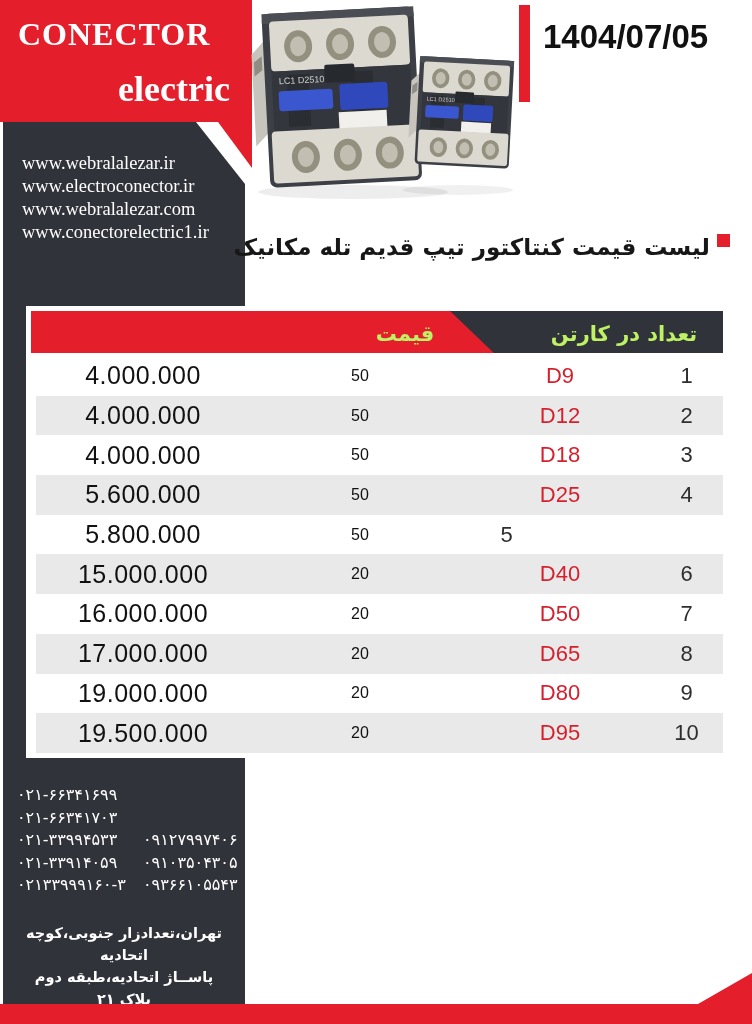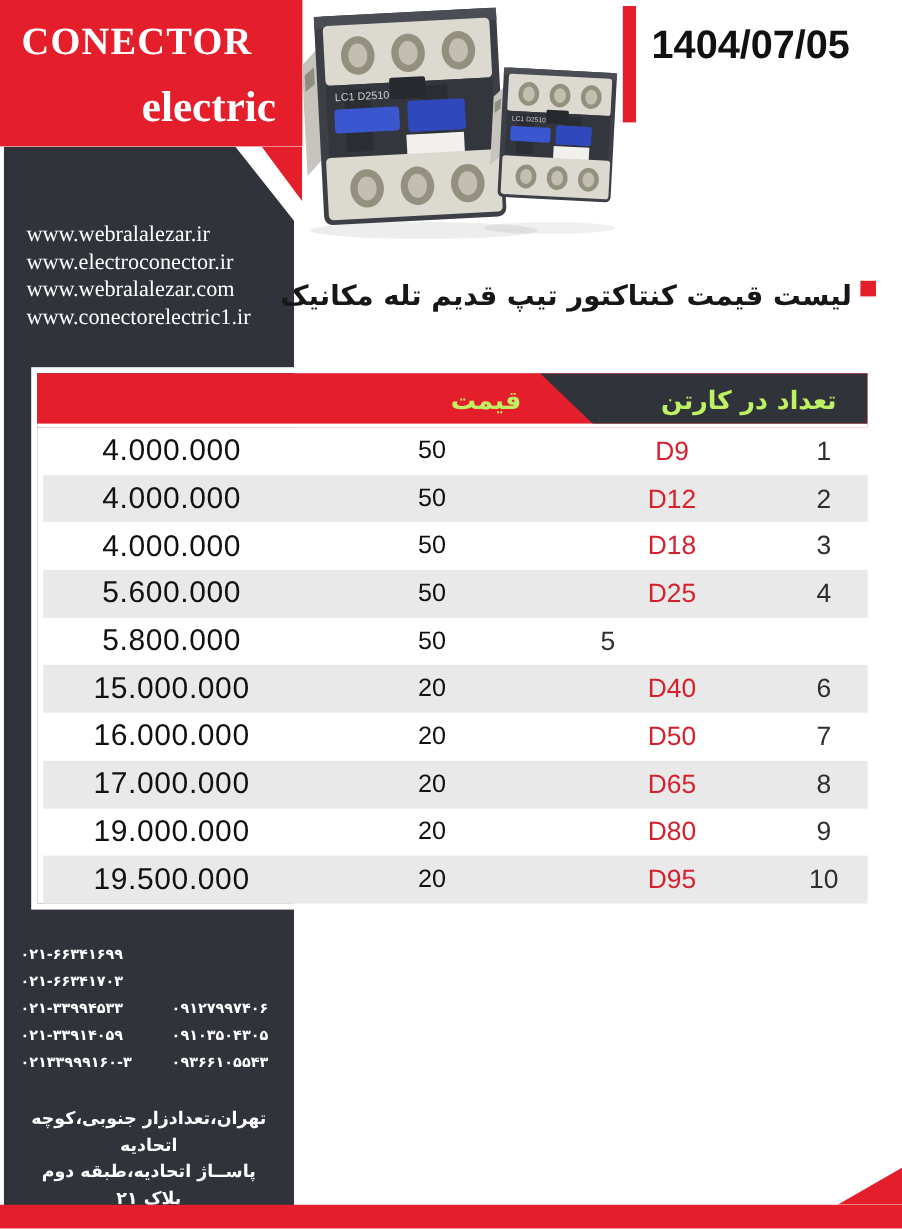--- a/index.html
+++ b/index.html
@@ -26,23 +26,22 @@
   .dark-panel {
     position:absolute; left:3px; top:122px; width:242px; height:883px;
     background:#30333a;
     clip-path:polygon(0 0, 193px 0, 242px 62px, 242px 100%, 0 100%);
     color:#fff;
   }
   .url-list {
     position:absolute; left:19px; top:30px; list-style:none;
     font-family:"Liberation Serif", serif; font-size:18.5px; line-height:23px;
     color:#fff;
-    margin-top:33px;
-  }
-  .phone-col { position:absolute; font-size:12px; font-weight:bold; line-height:22.6px; }
+  }
+  .phone-col { position:absolute; font-size:16px; font-weight:normal; line-height:22.6px; }
   .phone-col div { direction:ltr; unicode-bidi:isolate; }
   .landlines { left:14px; top:662px; }
   .mobiles   { left:140px; top:707px; }
   .address {
     position:absolute; left:0; top:800px; width:242px;
     direction:rtl; text-align:center;
     font-size:14.5px; font-weight:bold; line-height:22px; color:#fff;
   }
   
   .date-bar {
@@ -84,21 +83,21 @@
   }
   .h-price { left:0;    width:219px; }
   .h-qty   { left:219px; width:220px; }
   .h-item  { left:439px; width:180px; }
   .h-num   { left:619px; width:73px;  }
   .tbody { padding-left:5px; background:#ffffff; }
   .trow { display:flex; height:39.7px; align-items:center; background:#ffffff; }
   .trow:nth-child(even) { background:#e9e9e9; }
   .cell { text-align:center; font-family:"Liberation Sans", sans-serif; font-weight:normal; }
   .cell.price { width:214px; font-size:25px; color:#111; letter-spacing:.5px; }
-  .cell.qty   { width:220px; font-size:21px; color:#111; }
+  .cell.qty   { width:220px; font-size:16px; color:#111; }
   .cell.item  { width:180px; font-size:22px; color:#d7202e; }
   .cell.num   { width:73px;  font-size:22px; color:#2e2e2e; }
   
   .footer-red {
     position:absolute; left:0; bottom:0; width:752px; height:20px; background:#e41e2b;
   }
   .footer-red-diag {
     position:absolute; right:0; bottom:20px; width:54px; height:31px;
     background:#e41e2b; clip-path:polygon(100% 0, 100% 100%, 0 100%);
   }

